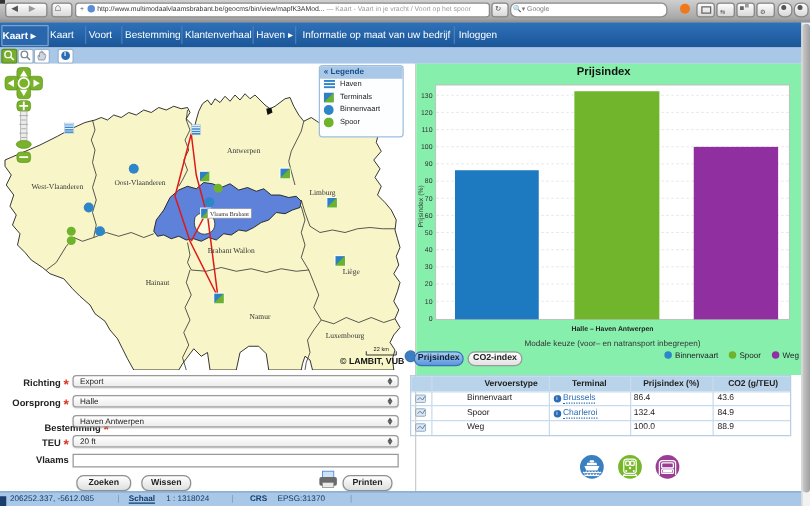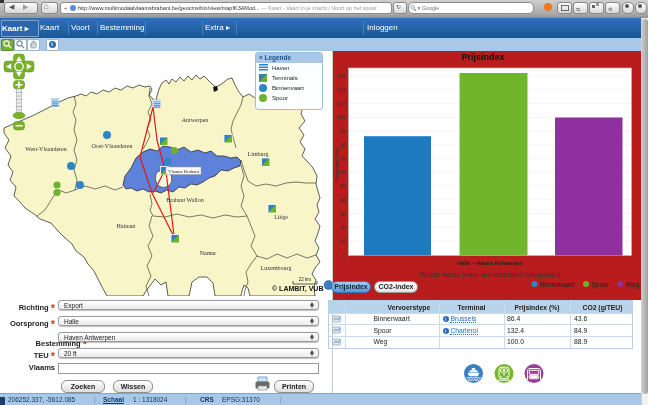--- a/index.html
+++ b/index.html
@@ -18,21 +18,21 @@
   
   #tband{left:0;top:38px;width:648px;height:13px;background:#a9c7e6;}
   .tbtn{position:absolute;top:1px;width:11px;height:10px;background:#fff;border:1px solid #9ab4cc;border-radius:2px;}
   
   #status{left:0;top:393px;width:641px;height:12px;background:#a9c7e6;border-top:1px solid #7fa6cc;font-size:6.5px;color:#123c6b;line-height:12px;}
   
   #sbar{left:641px;top:18px;width:7px;height:387px;background:#f2f2f2;border-left:1px solid #cfcfcf;}
   #sthumb{left:641.5px;top:19px;width:6px;height:375px;background:linear-gradient(90deg,#c9c9c9,#9f9f9f);border-radius:3px;}
   
   #mappane{left:0;top:51px;width:332px;height:245px;background:#fff;}
-  #chartpane{left:333px;top:51px;width:308px;height:249px;background:#b91c1c;}
+  #chartpane{left:333px;top:51px;width:308px;height:249px;background:#86efac;}
   #divider{left:332px;top:51px;width:1px;height:342px;background:#cccccc;}
   
   #legend{left:255px;top:1px;width:66px;height:56px;background:#fdfeff;border:1px solid #9dbedd;border-radius:3px;font-size:6px;color:#222;}
   #legend .hd{background:#a9c7e6;border-radius:2px 2px 0 0;color:#1a4f8a;font-weight:bold;font-size:6.5px;padding:1px 3px;height:8px;line-height:8px;}
   #legend .row{position:relative;height:10px;line-height:10px;padding-left:16px;}
   
   .flabel{position:absolute;width:55px;text-align:right;font-size:7.5px;font-weight:bold;color:#222;white-space:nowrap;}
   .star{color:#e03020;font-size:11px;font-weight:bold;position:relative;top:1.5px;}
   .fsel{position:absolute;left:58px;width:253.5px;height:8.5px;border:1px solid #9a9a9a;border-radius:3px;background:linear-gradient(#fff,#ececec);font-size:6.5px;color:#222;line-height:10px;padding-left:5px;box-shadow:0 0.5px 1px rgba(0,0,0,.25);}
   .fsel .arr{position:absolute;right:3.5px;top:1.5px;width:0;height:0;border-left:2.5px solid transparent;border-right:2.5px solid transparent;border-bottom:3px solid #555;} .fsel .arr2{position:absolute;right:3.5px;bottom:1.5px;width:0;height:0;border-left:2.5px solid transparent;border-right:2.5px solid transparent;border-top:3px solid #555;}
@@ -83,23 +83,25 @@
   </div>
 
   <div class="abs" id="nav">
     <div style="position:absolute;left:1px;top:2px;width:36px;height:15px;background:#2a66ab;border:1px solid #7aa4cf;border-radius:1px;color:#fff;font-weight:bold;font-size:8px;line-height:15px;">Kaart ▸</div>
     <div class="item" style="left:40px;">Kaart</div>
     <div class="sep" style="left:67.5px;"></div>
     <div class="item" style="left:71px;">Voort</div>
     <div class="sep" style="left:97px;"></div>
     <div class="item" style="left:100px;">Bestemming</div>
     <div class="sep" style="left:144.5px;"></div>
+    <div class="item" style="left:148px;">Klantenverhaal</div>
     <div class="sep" style="left:202px;"></div>
-    <div class="item" style="left:205px;">Extra ▸</div>
+    <div class="item" style="left:205px;">Haven ▸</div>
     <div class="sep" style="left:235.5px;"></div>
+    <div class="item" style="left:242px;">Informatie op maat van uw bedrijf</div>
     <div class="sep" style="left:363px;"></div>
     <div class="item" style="left:367px;">Inloggen</div>
   </div>
 
   <div class="abs" id="tband">
     <div class="tbtn" style="left:1px;background:#79af2e;border-color:#5a8c1e;"></div>
     <svg style="position:absolute;left:3px;top:2px;" width="9" height="9">
         <circle cx="3.5" cy="3.5" r="2.6" fill="none" stroke="#fff" stroke-width="1.1"></circle>
         <line x1="5.5" y1="5.5" x2="8" y2="8" stroke="#fff" stroke-width="1.2"></line>
       </svg>

